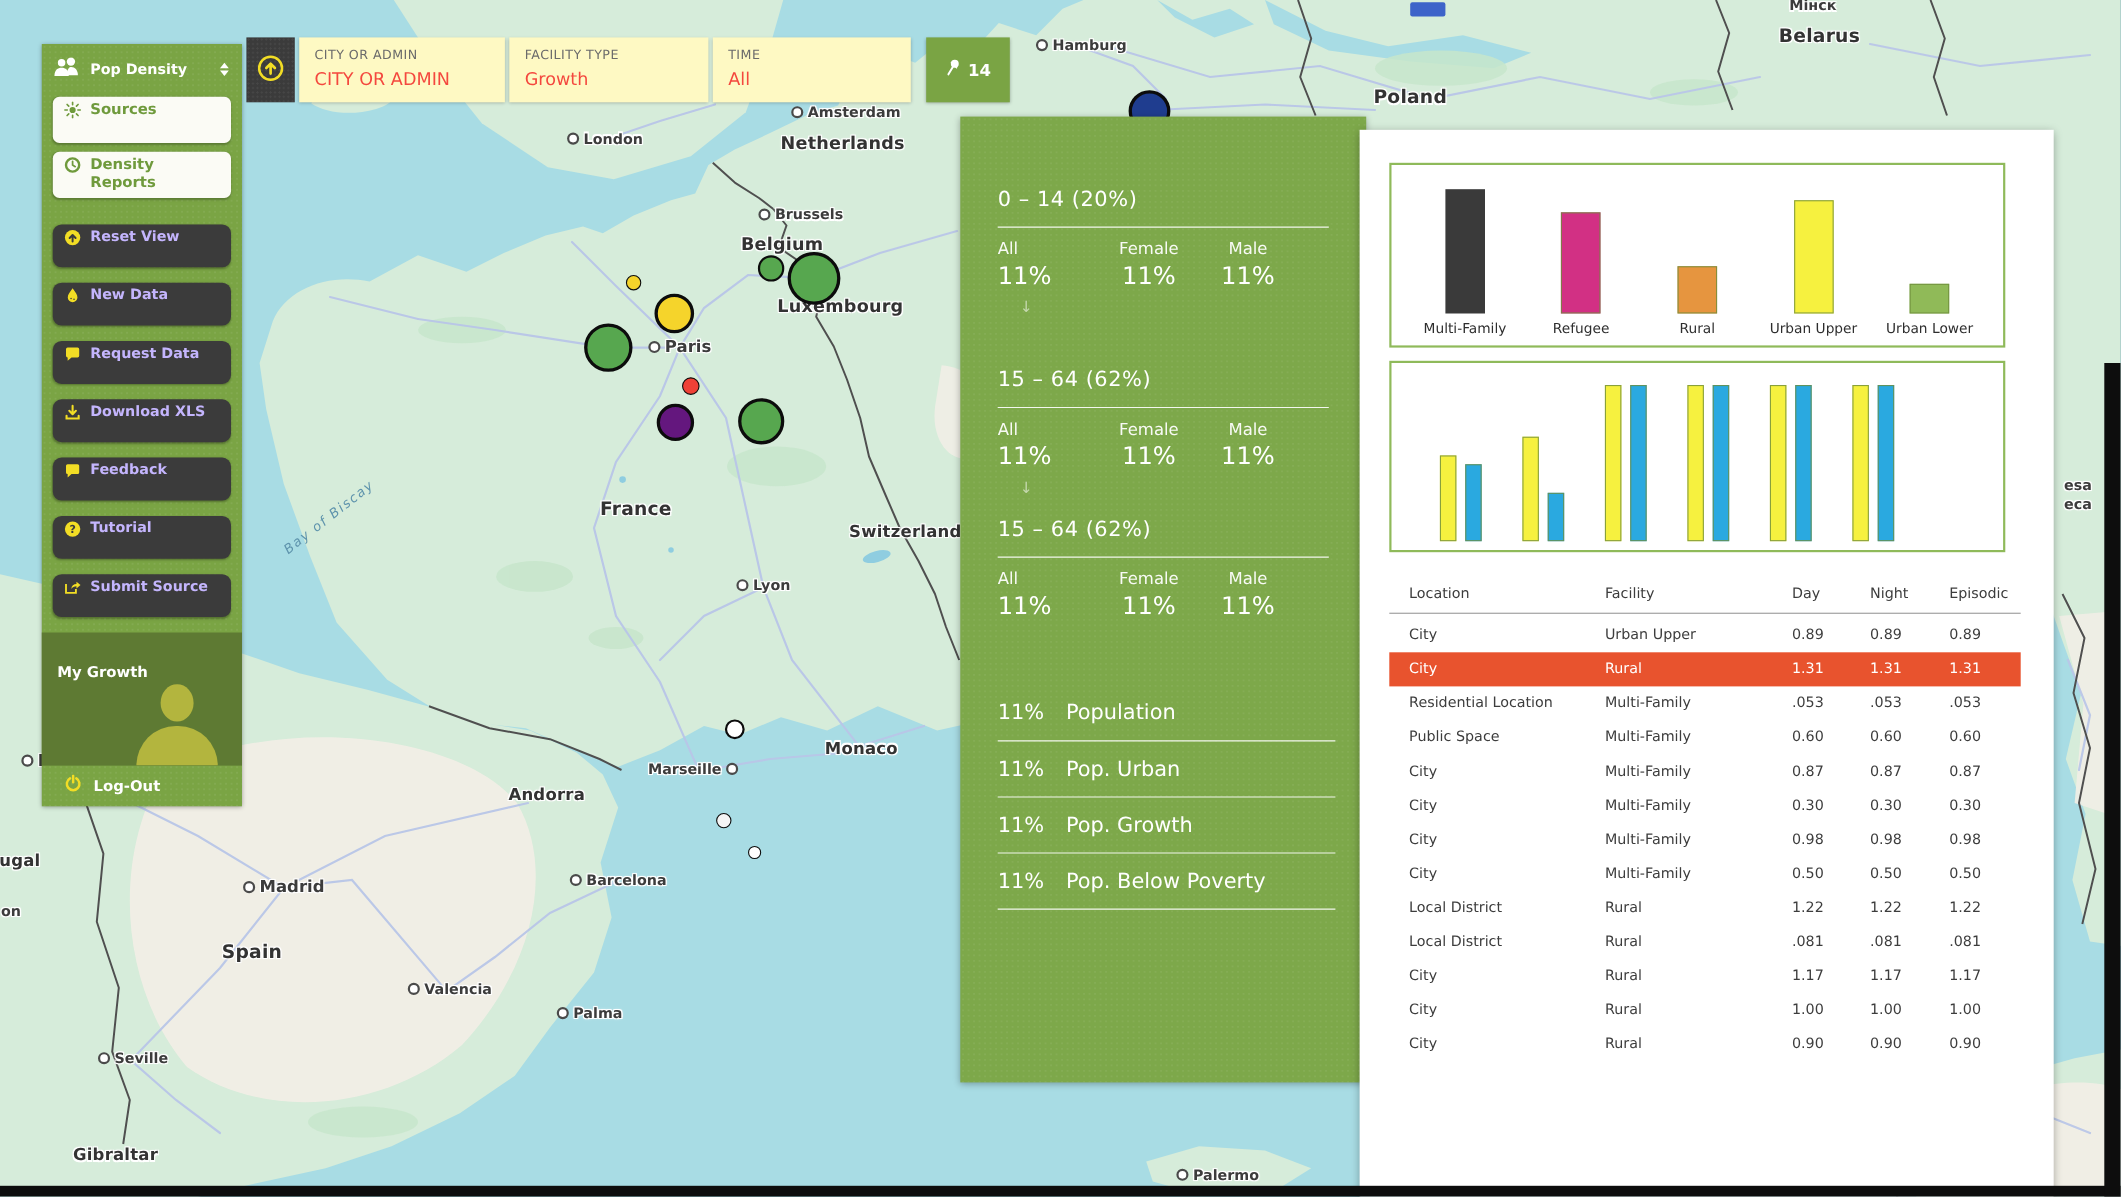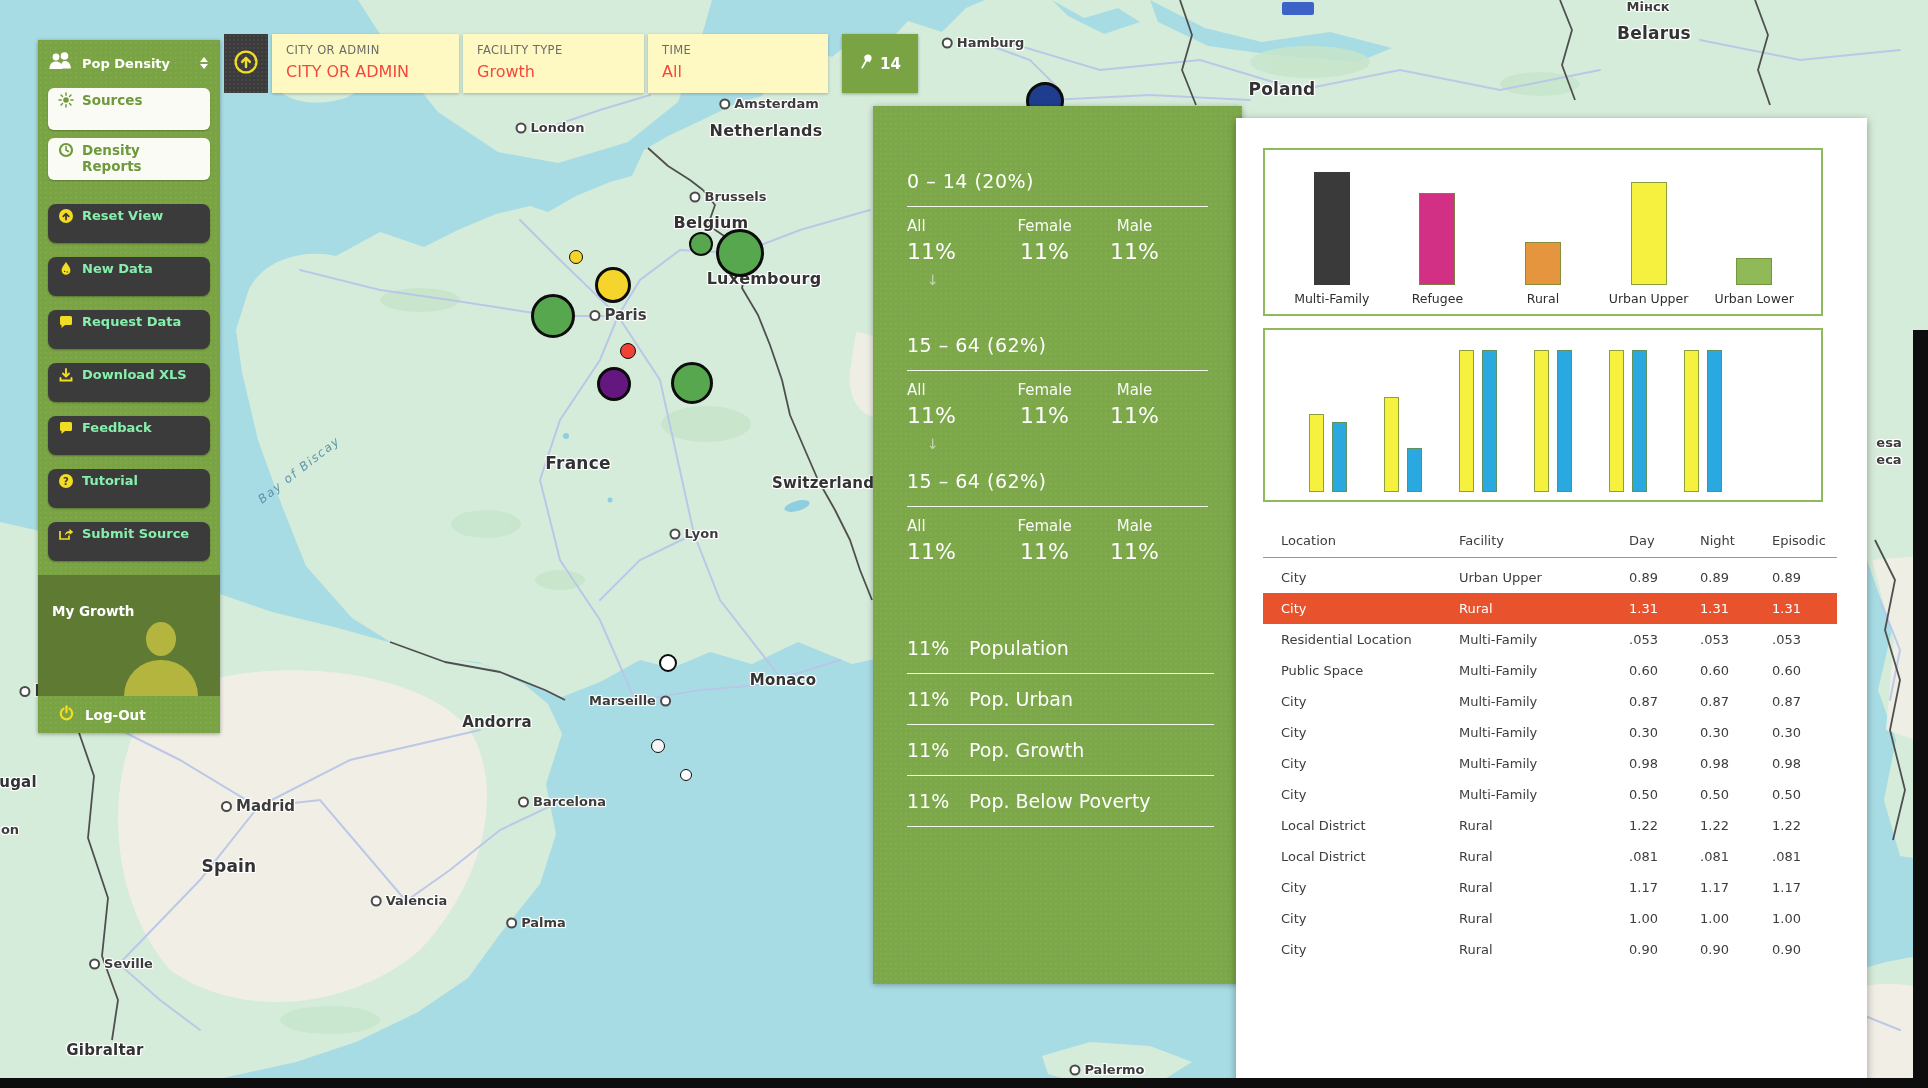--- a/index.html
+++ b/index.html
@@ -30,21 +30,21 @@
   .sb-title{color:#fff;font-size:13px;font-weight:bold;margin-left:8px;flex:1;}
   .sb-sort{display:flex;flex-direction:column;gap:2px;padding:2px;}
   .sb-sort i{display:block;width:0;height:0;border-left:4px solid transparent;border-right:4px solid transparent;}
   .sb-sort i.up{border-bottom:5px solid #fff;}
   .sb-sort i.dn{border-top:5px solid #fff;}
   .sb-btn{display:flex;align-items:flex-start;gap:8px;margin:0 10px 8px 10px;padding:4px 10px;
     border-radius:6px;font-weight:bold;cursor:pointer;}
   .sb-btn svg{flex:0 0 auto;}
   .sb-btn.light{background:#FBFBF5;color:#6F9A3C;height:34px;font-size:13.5px;
     box-shadow:0 1px 2px rgba(0,0,0,.25);}
-  .sb-btn.dark{background:#3B3B3B;color:#86efac;height:31px;font-size:13px;border-radius:8px;
+  .sb-btn.dark{background:#3B3B3B;color:#c4b5fd;height:31px;font-size:13px;border-radius:8px;
     margin-bottom:14px;box-shadow:0 1px 2px rgba(0,0,0,.3);}
   #navLight{padding-top:2px;}
   #navDark{padding-top:16px;}
   .sb-account{position:relative;height:121px;background:#5E7A33;overflow:hidden;}
   .sb-account-label{color:#fff;font-size:13.5px;font-weight:bold;padding:28px 0 0 14px;}
   .av-head{position:absolute;right:44px;bottom:40px;width:30px;height:34px;border-radius:50%;background:#B3B53E;}
   .av-body{position:absolute;right:22px;bottom:0;width:74px;height:36px;
     border-radius:36px 36px 0 0;background:#B3B53E;}
   .sb-logout{display:flex;align-items:center;gap:10px;height:37px;padding:0 10px 0 20px;
     color:#fff;font-size:13.5px;font-weight:bold;cursor:pointer;}

